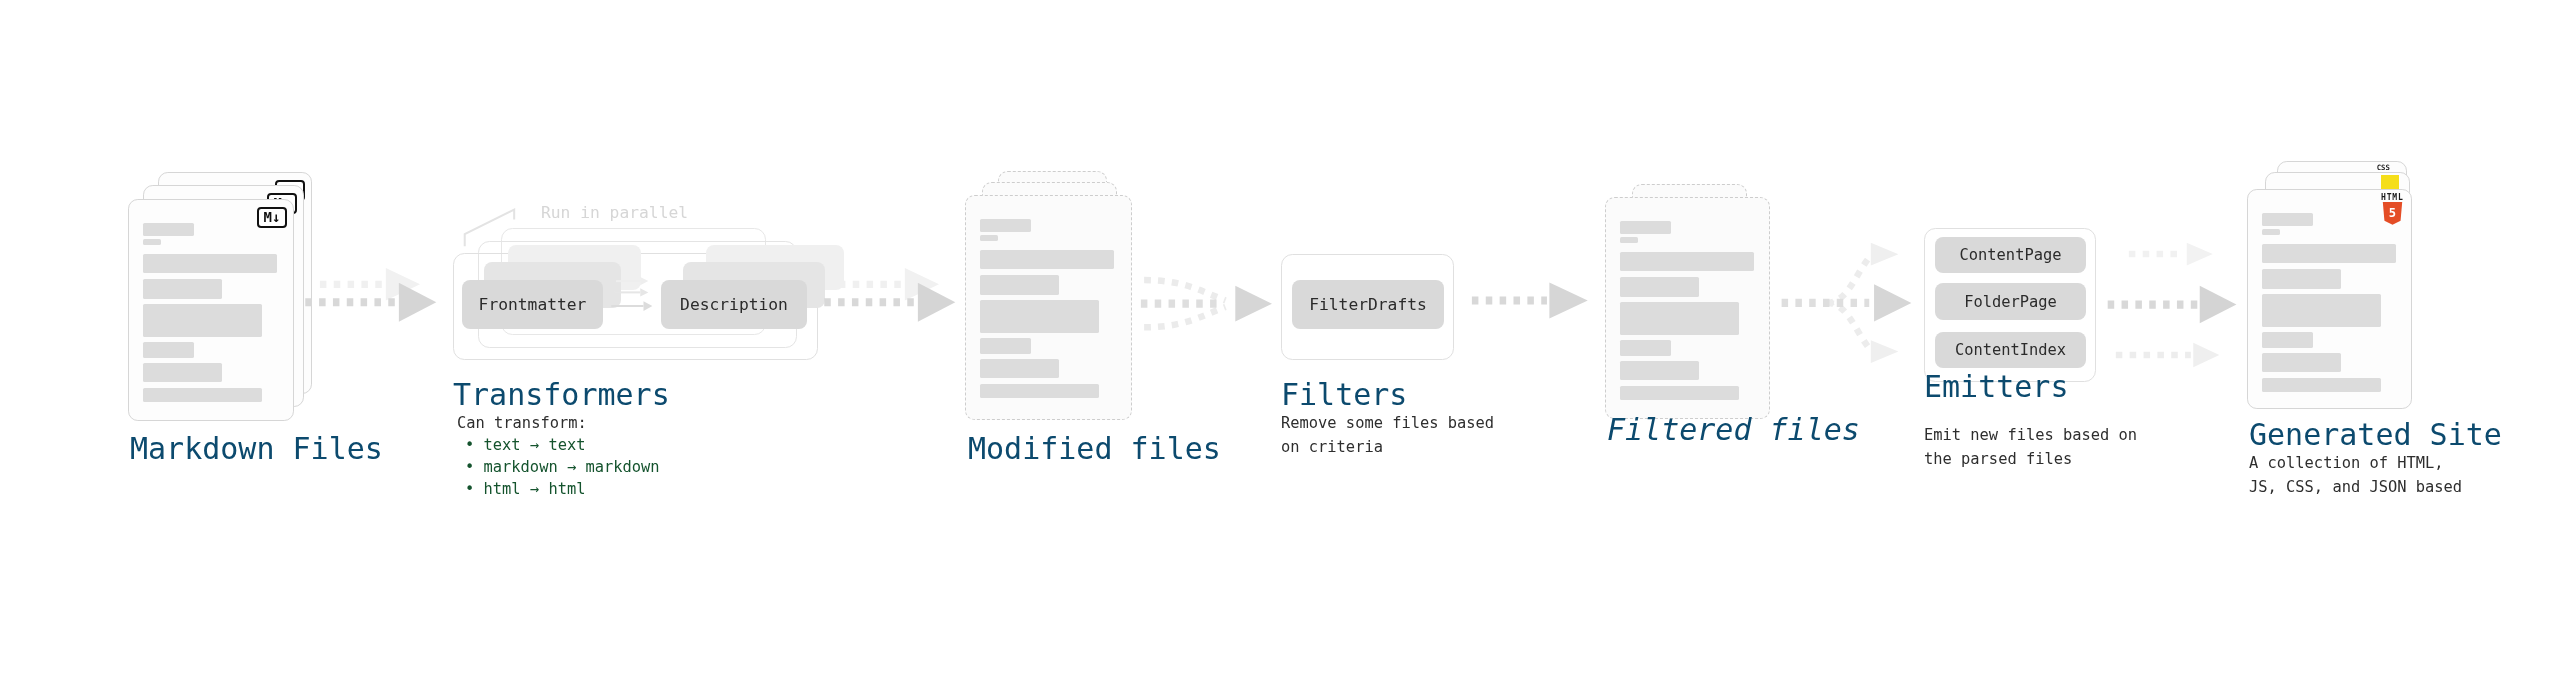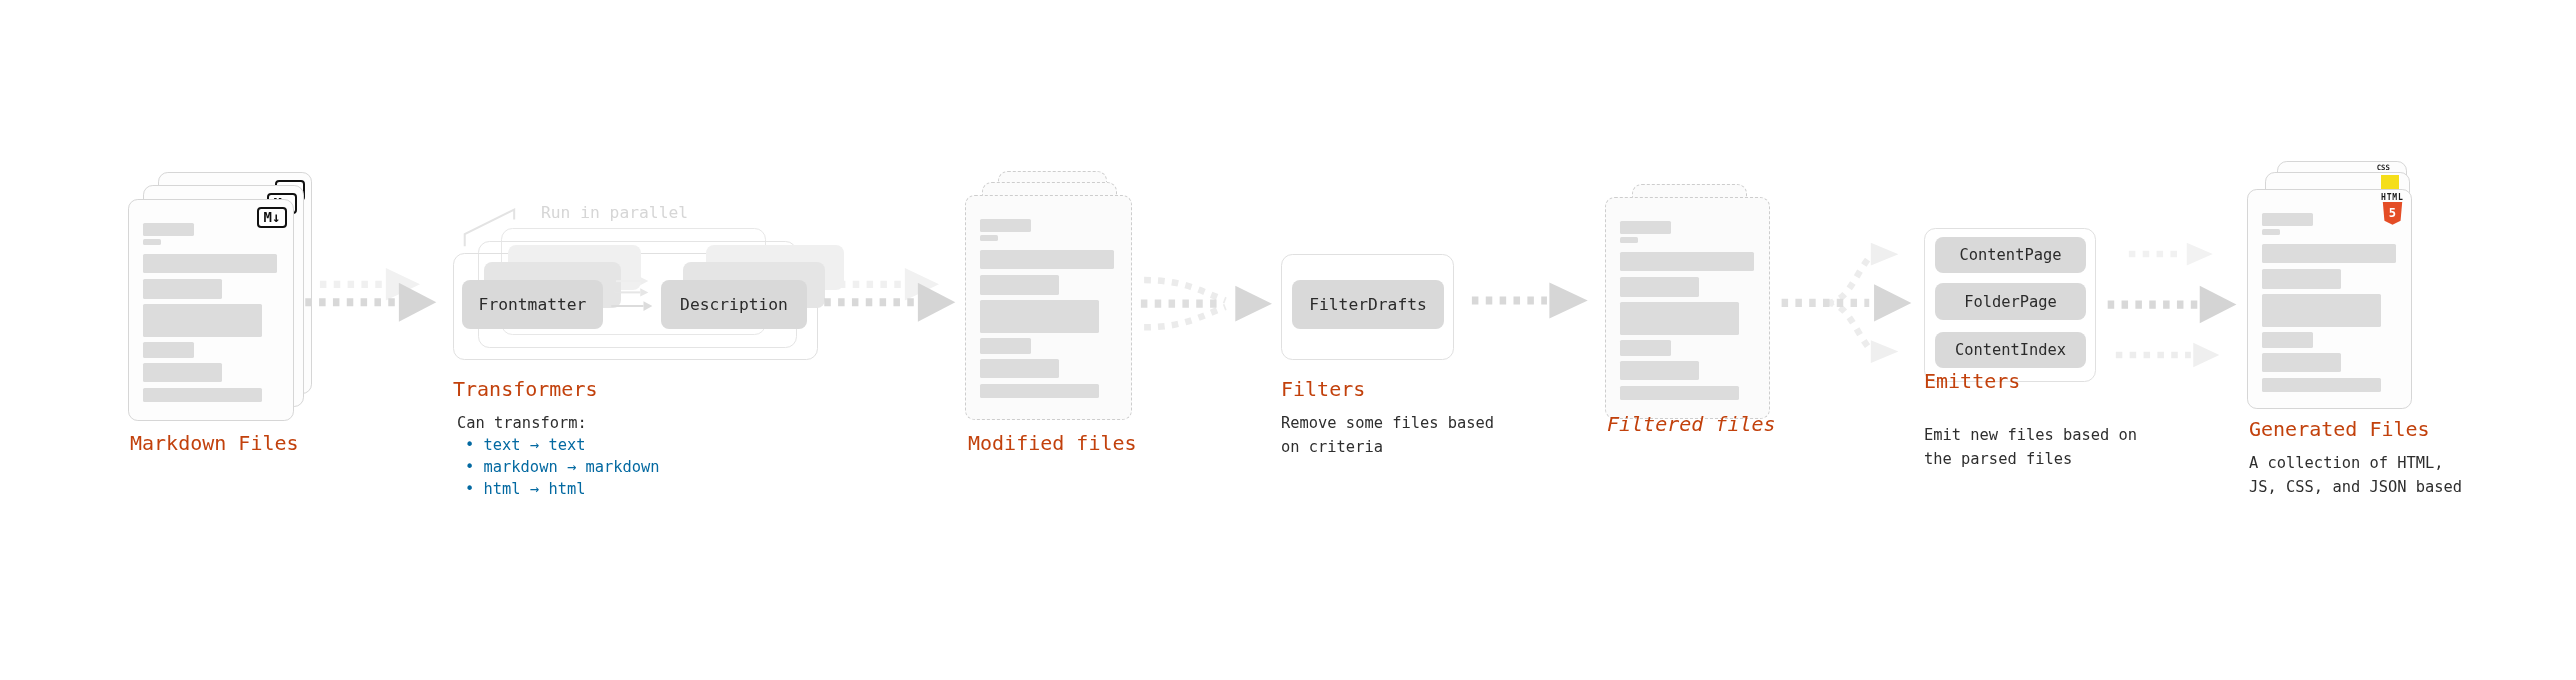--- a/index.html
+++ b/index.html
@@ -22,23 +22,23 @@
   .html-badge{position:absolute;right:7.3px;top:3.3px;text-align:center;}
   .html-badge .html-txt{font-size:8.1px;font-weight:bold;color:#1a1a1a;line-height:9px;letter-spacing:0.8px;}
   
   .layer{position:absolute;border:1.6px solid #e2e2e2;border-radius:11.4px;box-sizing:border-box;background:transparent;}
   .pill{position:absolute;background:#d9d9d9;border-radius:8.1px;display:flex;align-items:center;justify-content:center;
     font-size:16.3px;color:#2b2b2b;box-sizing:border-box;}
   .ghost1{background:#e5e5e5;}
   .ghost2{background:#f0f0f0;}
   .wbox{position:absolute;border:1.6px solid #e0e0e0;border-radius:11.4px;background:#fff;box-sizing:border-box;}
   
-  .title{position:absolute;font-size:20px;color:#c2410c;white-space:nowrap;}
+  .title{position:absolute;font-size:30px;color:#0c4a6e;white-space:nowrap;}
   .desc{position:absolute;font-size:15.4px;line-height:23.6px;color:#2e2e2e;white-space:nowrap;}
-  .bullets{position:absolute;font-size:15.4px;line-height:22px;color:#0369a1;white-space:nowrap;}
+  .bullets{position:absolute;font-size:15.4px;line-height:22px;color:#14532d;white-space:nowrap;}
   .run-note{position:absolute;font-size:16.3px;color:#d6d6d6;white-space:nowrap;}
 </style>
 </head>
 <body>
 
 <div class="canvas">
 
   <div class="file-card" style="left:158px;top:172px;width:154px;height:222px;">
     <span class="md-badge">M↓</span>
   </div>
@@ -213,20 +213,20 @@
       <div class="bar" style="width:51px;height:13px;margin-bottom:3.3px;"></div>
       <div class="bar" style="width:18px;height:5.7px;margin-bottom:9px;"></div>
       <div class="bar" style="width:134px;height:19.5px;margin-bottom:5.7px;"></div>
       <div class="bar" style="width:79px;height:19.5px;margin-bottom:5.7px;"></div>
       <div class="bar" style="width:119px;height:32.5px;margin-bottom:4.9px;"></div>
       <div class="bar" style="width:51px;height:16.3px;margin-bottom:4.9px;"></div>
       <div class="bar" style="width:79px;height:19.5px;margin-bottom:5.7px;"></div>
       <div class="bar" style="width:119px;height:14px;"></div>
     </div>
   </div>
-  <div class="title" style="left:2249px;top:417px;">Generated Files</div>
+  <div class="title" style="left:2249px;top:417px;">Generated Site</div>
   <div class="desc" style="left:2249px;top:452px;">
     <div>A collection of HTML,</div>
     <div>JS, CSS, and JSON based</div>
   </div>
 
 </div>
 
 
 </body></html>

